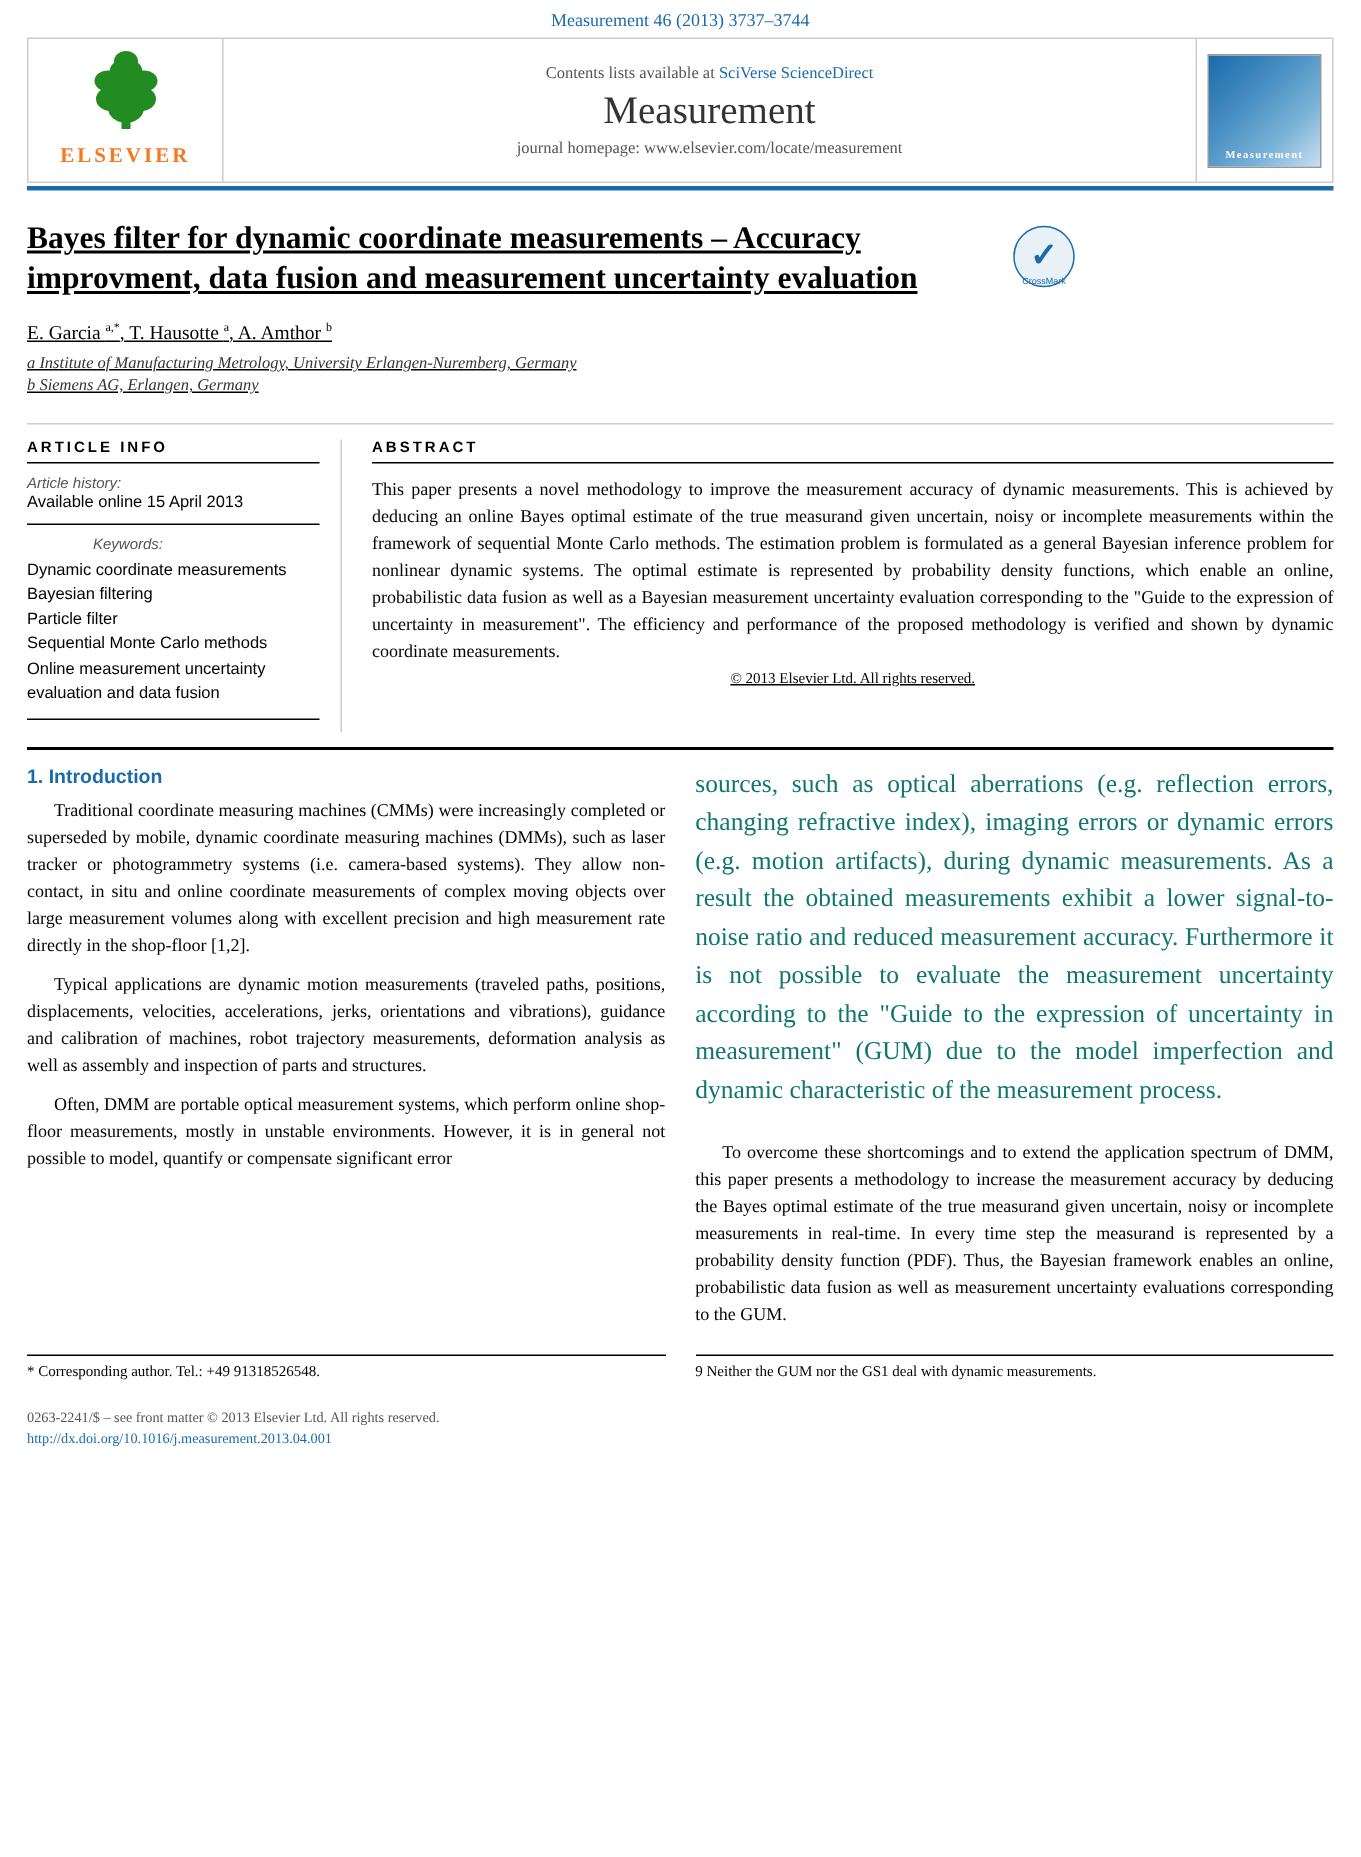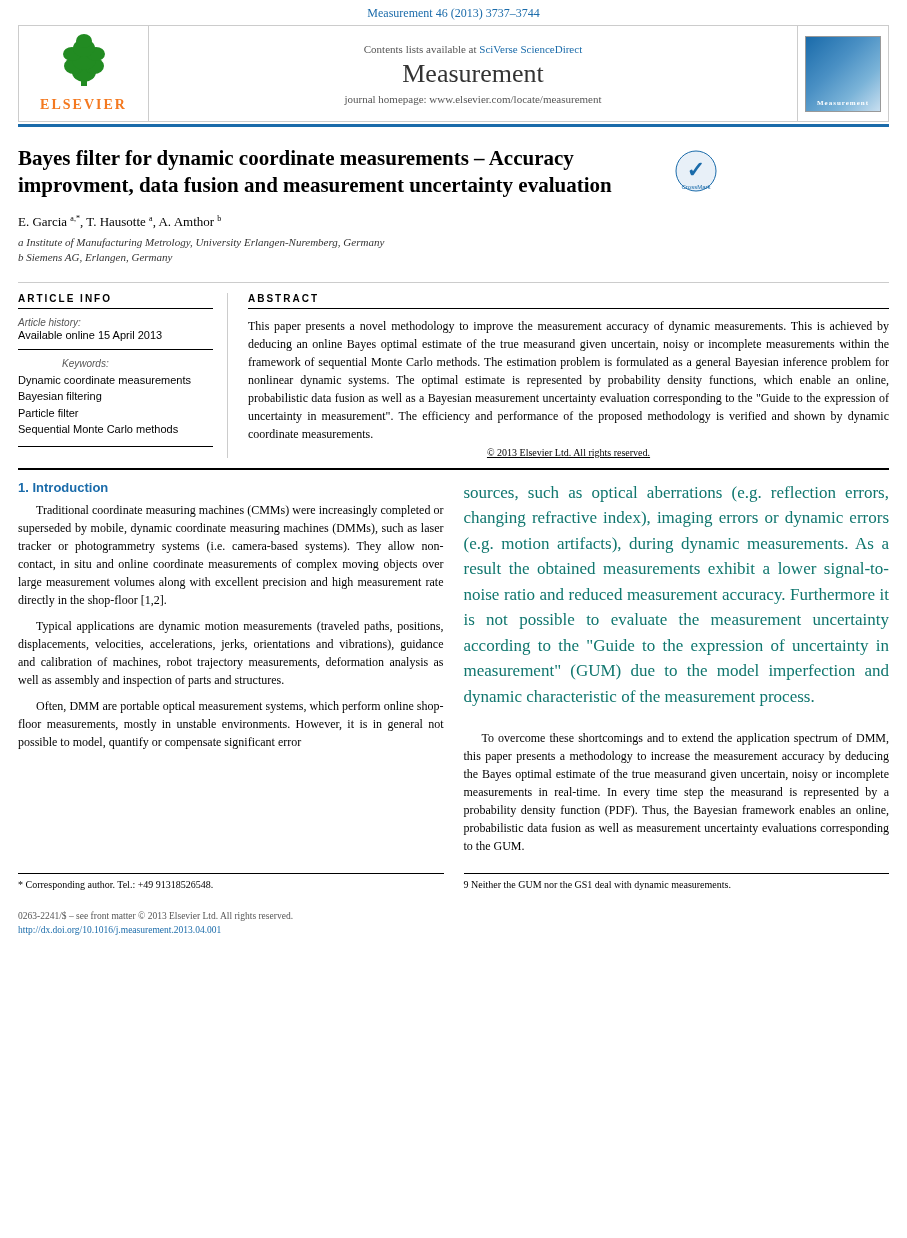--- a/index.html
+++ b/index.html
@@ -103,20 +103,21 @@
     }
     .divider-thin {
       height: 1px;
       background: #ccc;
       margin: 0 18px;
     }
 
     .article-section {
       margin: 0 18px;
       padding: 18px 0 10px 0;
+      text-decoration: underline;
     }
 
     .article-title {
       font-size: 21px;
       font-weight: bold;
       font-family: "Times New Roman", serif;
       color: #000;
       line-height: 1.3;
       max-width: 640px;
       display: inline-block;
@@ -346,20 +347,21 @@
     <div class="col-divider"></div>
     <div class="article-info-label">Article history:</div>
     <div class="article-info-value">Available online 15 April 2013</div>
     <div class="col-divider"></div>
     <div class="keywords-label">Keywords:</div>
     <div class="keywords-list">
       <div>Dynamic coordinate measurements</div>
       <div>Bayesian filtering</div>
       <div>Particle filter</div>
       <div>Sequential Monte Carlo methods</div>
+      <div>Online measurement uncertainty evaluation and data fusion</div>
     </div>
     <div class="col-divider" style="margin-top:8px;"></div>
   </div>
   <div class="right-col">
     <div class="section-heading">ABSTRACT</div>
     <div class="col-divider"></div>
     <p class="abstract-text">This paper presents a novel methodology to improve the measurement accuracy of dynamic measurements. This is achieved by deducing an online Bayes optimal estimate of the true measurand given uncertain, noisy or incomplete measurements within the framework of sequential Monte Carlo methods. The estimation problem is formulated as a general Bayesian inference problem for nonlinear dynamic systems. The optimal estimate is represented by probability density functions, which enable an online, probabilistic data fusion as well as a Bayesian measurement uncertainty evaluation corresponding to the "Guide to the expression of uncertainty in measurement". The efficiency and performance of the proposed methodology is verified and shown by dynamic coordinate measurements.</p>
     <div class="copyright-line">© 2013 Elsevier Ltd. All rights reserved.</div>
   </div>
 </div>

